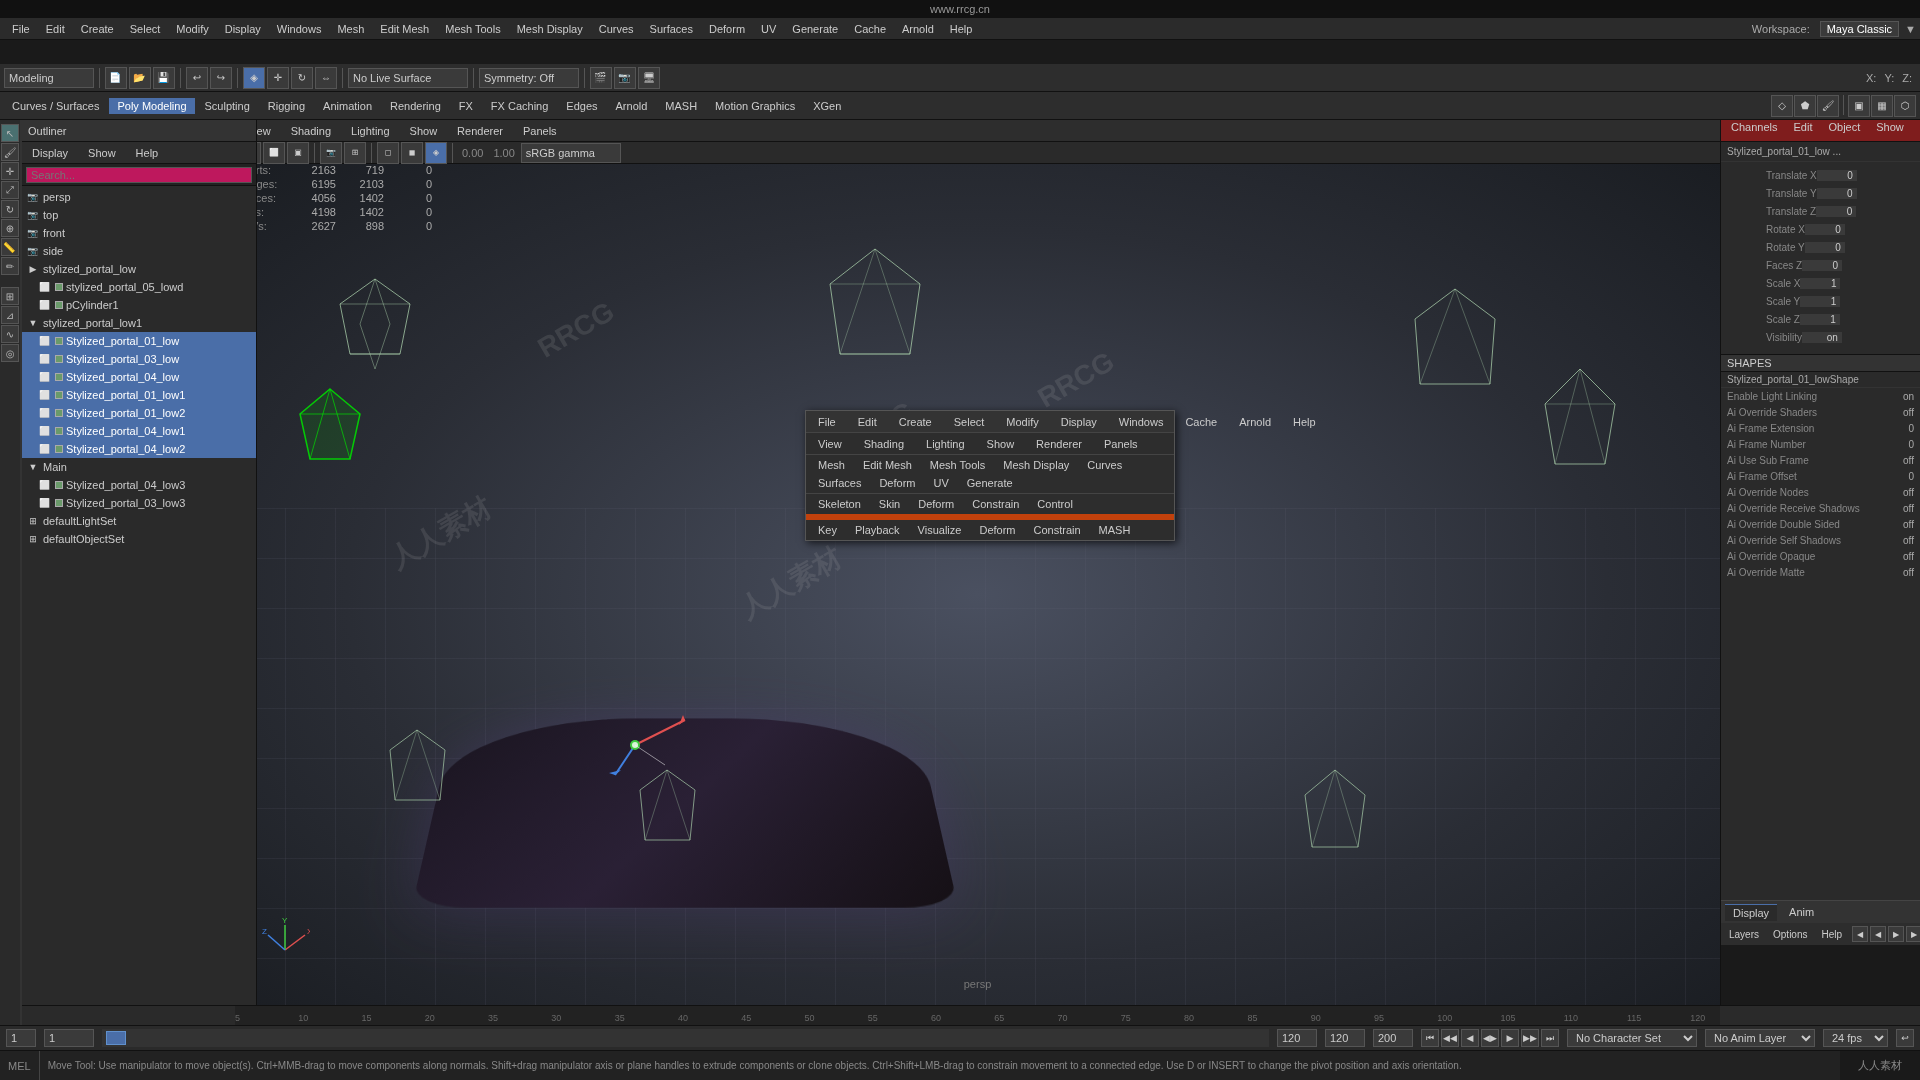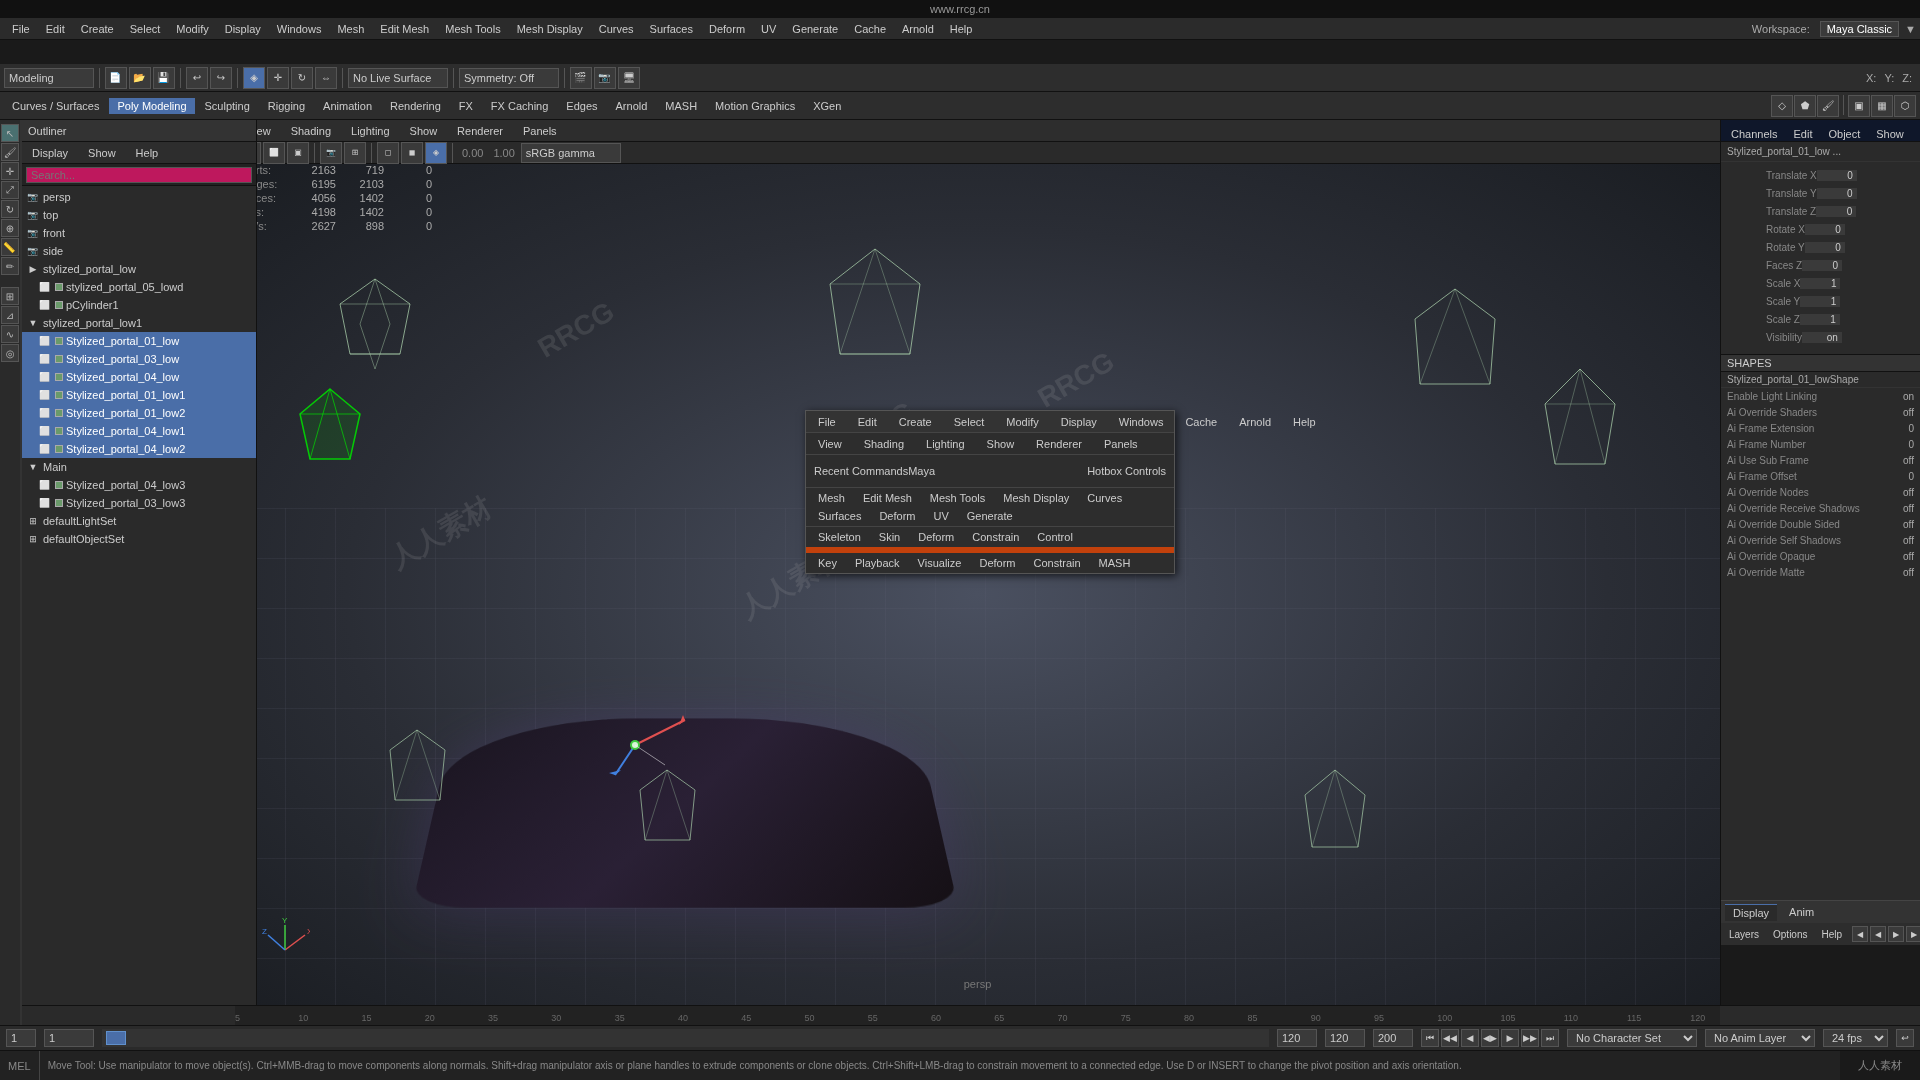--- a/index.html
+++ b/index.html
@@ -294,23 +294,23 @@
       width: 200px;
       bottom: 55px;
       background: #2a2a2a;
       border-left: 1px solid #111;
       display: flex;
       flex-direction: column;
     }
 
     #right-panel-header {
       height: 22px;
-      background: #0f172a;
-      display: flex;
-      align-items: flex-end;
+      background: #7f1d1d;
+      display: flex;
+      align-items: flex-start;
       padding: 0 6px;
       gap: 8px;
       border-bottom: 1px solid #111;
       font-size: 11px;
     }
 
     #channels-section {
       padding: 4px 6px;
     }
     .channel-row {
@@ -560,21 +560,21 @@
   <div class="toolbar-btn">💾</div>
   <div class="toolbar-separator"></div>
   <div class="toolbar-btn">↩</div>
   <div class="toolbar-btn">↪</div>
   <div class="toolbar-separator"></div>
   <div class="toolbar-btn" style="background:#4a6ea8;">◈</div>
   <div class="toolbar-btn">✛</div>
   <div class="toolbar-btn">↻</div>
   <div class="toolbar-btn">⇔</div>
   <div class="toolbar-separator"></div>
-  <div class="toolbar-dropdown" style="width:100px;">No Live Surface</div>
+  <div class="toolbar-dropdown" style="width:120px;">No Live Surface</div>
   <div class="toolbar-separator"></div>
   <div class="toolbar-dropdown" style="width:100px;">Symmetry: Off</div>
   <div class="toolbar-separator"></div>
   <div style="display:flex;align-items:center;gap:2px;">
     <div class="toolbar-btn">🎬</div>
     <div class="toolbar-btn">📷</div>
     <div class="toolbar-btn">🖥</div>
   </div>
   <div style="margin-left:auto;display:flex;align-items:center;gap:4px;font-size:11px;color:#aaa;">
     <span>X:</span>
@@ -930,28 +930,20 @@
       <span class="ctx-menu-item">Arnold</span>
       <span class="ctx-menu-item">Help</span>
     </div>
     <div id="context-menu-row2">
       <span class="ctx-menu-item">View</span>
       <span class="ctx-menu-item">Shading</span>
       <span class="ctx-menu-item">Lighting</span>
       <span class="ctx-menu-item">Show</span>
       <span class="ctx-menu-item">Renderer</span>
       <span class="ctx-menu-item">Panels</span>
-    </div>
-    <div class="ctx-section">
-      <div style="display:flex;align-items:center;justify-content:space-between;padding:2px 8px;">
-        <span class="ctx-section-item" style="padding:0;">Recent Commands</span>
-        <span class="ctx-section-item" style="padding:0;">Maya</span>
-        <span style="flex:1;"></span>
-        <span class="ctx-section-item" style="padding:0;">Hotbox Controls</span>
-      </div>
     </div>
     <div class="ctx-row">
       <span class="ctx-row-item">Mesh</span>
       <span class="ctx-row-item">Edit Mesh</span>
       <span class="ctx-row-item">Mesh Tools</span>
       <span class="ctx-row-item">Mesh Display</span>
       <span class="ctx-row-item">Curves</span>
       <span class="ctx-row-item">Surfaces</span>
       <span class="ctx-row-item">Deform</span>
       <span class="ctx-row-item">UV</span>

